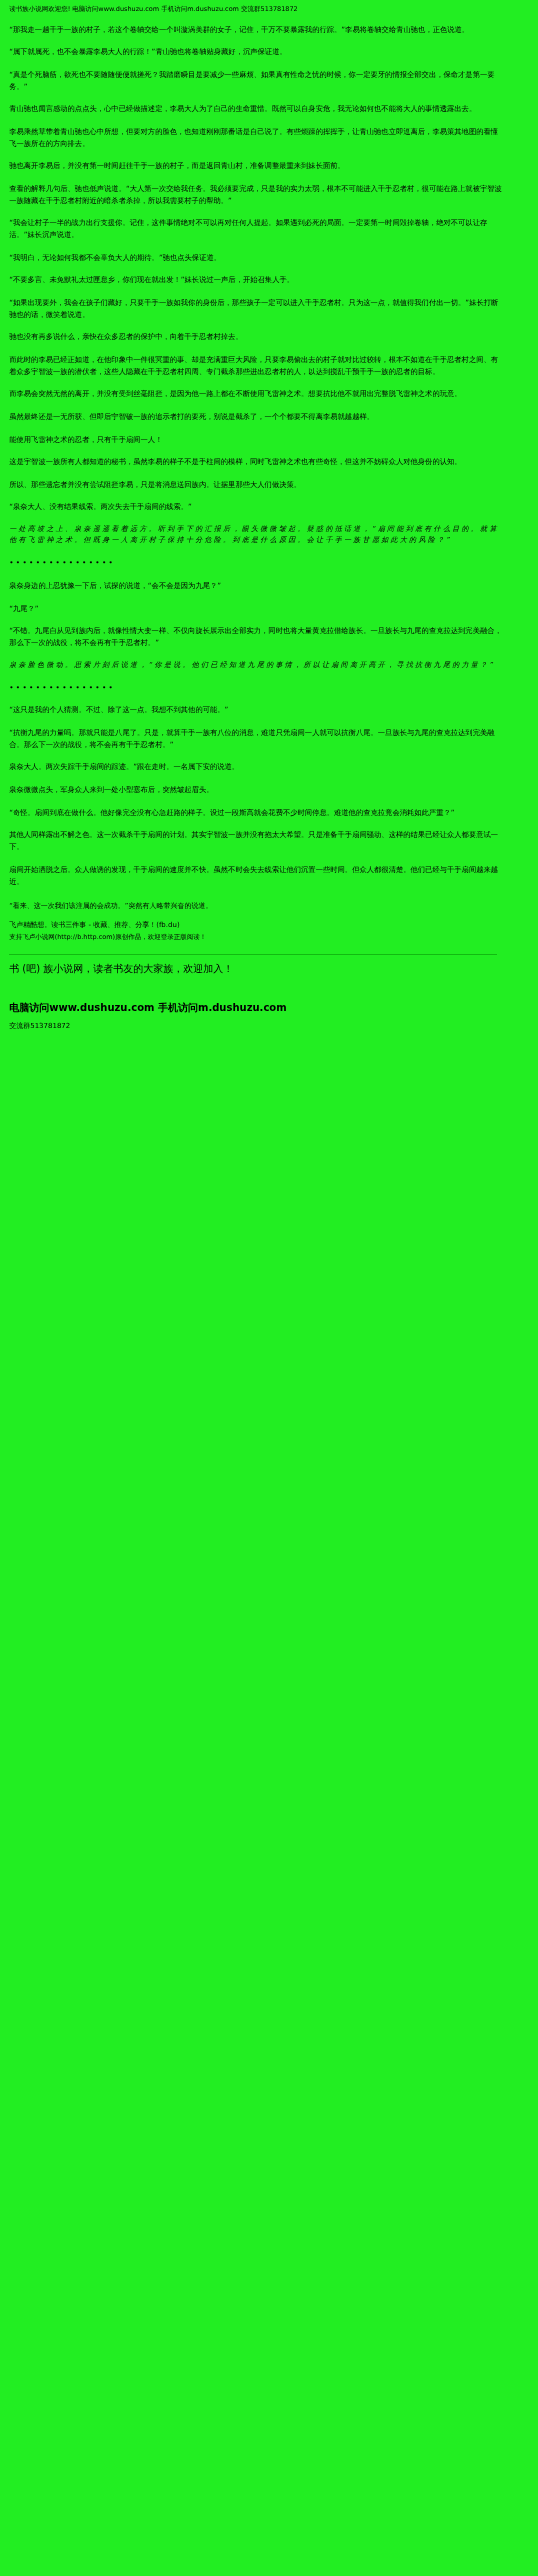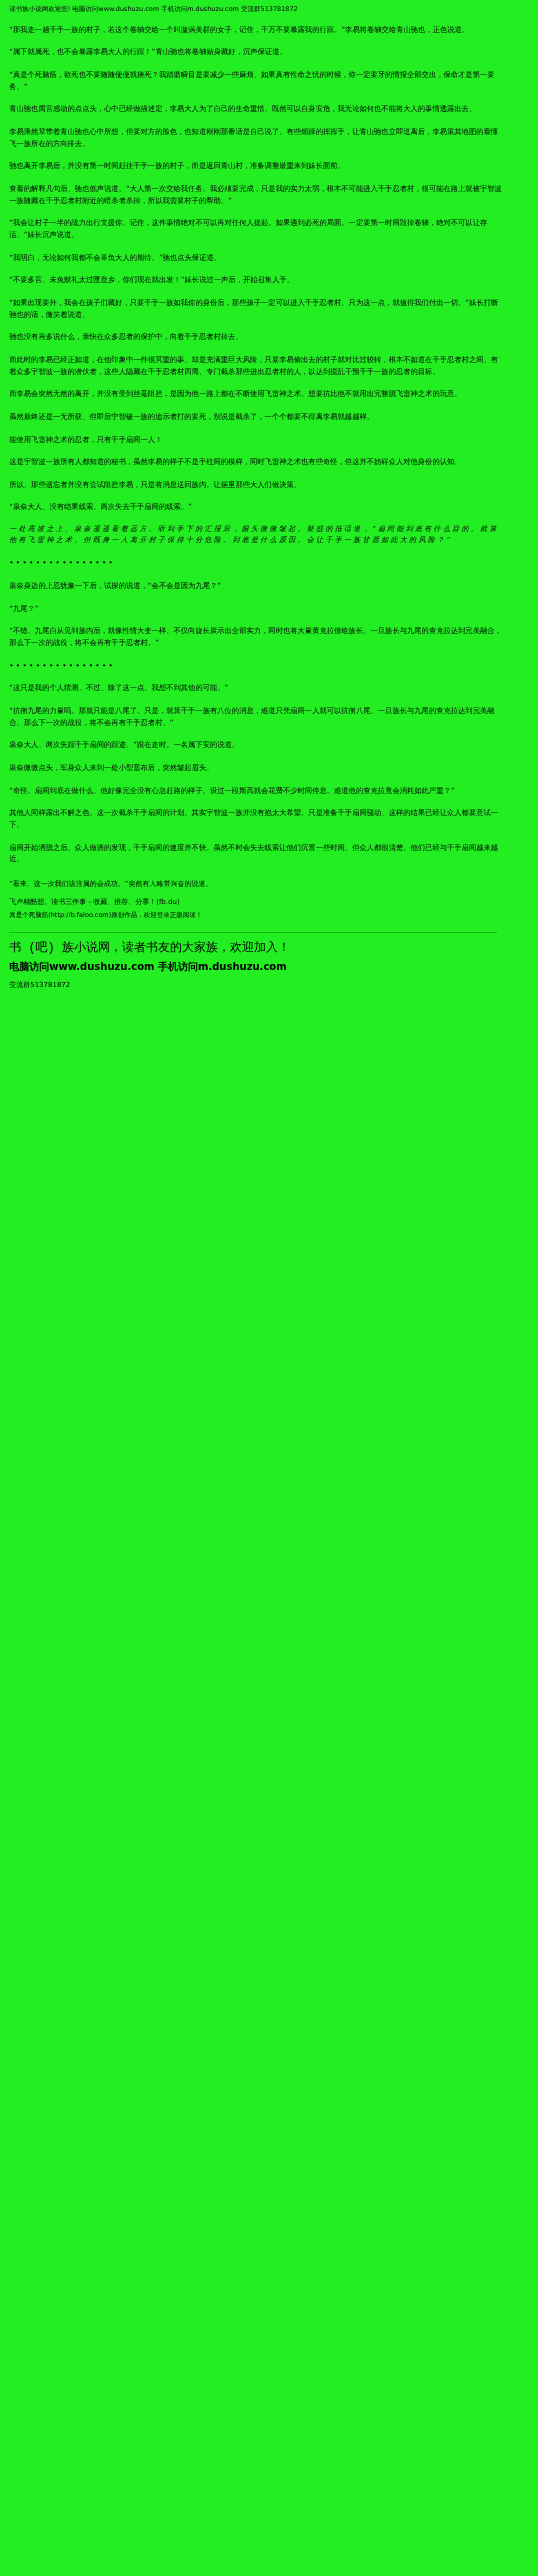--- a/index.html
+++ b/index.html
@@ -62,24 +62,23 @@
     margin: 0 0 10.8px 0;
     color: #000;
   }
   .footer .divider {
     border: none;
     border-top: 0.8px solid #11bb11;
     margin: 6.2px 0 6.2px 0;
     width: 99%;
   }
   .footer .invite {
-    font-size: 12px;
-    margin: 0 0 2px 0;
+    font-size: 10px;
+    margin: 0 0 24px 0;
     color: #000;
-    font-family: Liberation Mono, monospace;
   }
   .footer .visit {
     font-size: 10px;
     margin: 0 0 6.2px 0;
     color: #000;
     font-weight: bold;
   }
   .footer .group {
     font-size: 7px;
     margin: 0 0 1px 0;
@@ -111,34 +110,35 @@
     <p>虽然最终还是一无所获、但即后宁智破一族的追示者打的要死，别说是截杀了，一个个都要不得离李易就越越样。</p>
     <p>能使用飞雷神之术的忍者，只有千手扇间一人！</p>
     <p>这是宇智波一族所有人都知道的秘书，虽然李易的样子不是手柱间的模样，同时飞雷神之术也有些奇怪，但这并不妨碍众人对他身份的认知。</p>
     <p>所以、那些遗忘者并没有尝试阻拦李易，只是将消息送回族内。让据里那些大人们做决策。</p>
     <p>“泉奈大人、没有结果线索。两次失去千手扇间的线索。”</p>
     <p class="dots">一处高坡之上、泉奈遥遥看着远方。听到手下的汇报后，眼头微微皱起。疑惑的抵话道，“扇间能到底有什么目的。就算他有飞雷神之术。但既身一人离开村子保持十分危险。到底是什么原因。会让千手一族甘愿如此大的风险？”</p>
     <p>• • • • • • • • • • • • • • • •</p>
     <p>泉奈身边的上忍犹豫一下后，试探的说道，“会不会是因为九尾？”</p>
     <p>“九尾？”</p>
     <p>“不错。九尾自从见到族内后，就像性情大变一样、不仅向旋长展示出全部实力，同时也将大量黄克拉借给族长。一旦族长与九尾的查克拉达到完美融合，那么下一次的战役，将不会再有千手忍者村。”</p>
+    <p class="dots">泉奈脸色微动。思索片刻后说道，“你是说。他们已经知道九尾的事情，所以让扇间离开高开，寻找抗衡九尾的力量？”</p>
     <p>• • • • • • • • • • • • • • • •</p>
     <p>“这只是我的个人猜测。不过、除了这一点。我想不到其他的可能。”</p>
     <p>“抗衡九尾的力量吗。那就只能是八尾了。只是，就算千手一族有八位的消息，难道只凭扇间一人就可以抗衡八尾。一旦族长与九尾的查克拉达到完美融合。那么下一次的战役，将不会再有千手忍者村。”</p>
     <p>泉奈大人。两次失踪千手扇间的踪迹。”跟在走时。一名属下安的说道。</p>
     <p>泉奈微微点头，军身众人来到一处小型塞布后，突然皱起眉头。</p>
     <p>“奇怪。扇间到底在做什么。他好像完全没有心急赶路的样子。设过一段斯高就会花费不少时间停息。难道他的查克拉竟会消耗如此严重？”</p>
     <p>其他人同样露出不解之色。这一次截杀千手扇间的计划。其实宇智波一族并没有抱太大希望。只是准备千手扇间骚动、这样的结果已经让众人都要意试一下。</p>
     <p>扇间开始洒脱之后。众人做诱的发现，千手扇间的速度并不快。虽然不时会失去线索让他们沉置一些时间。但众人都很清楚。他们已经与千手扇间越来越近。</p>
   </div>
 
   <div class="footer">
     <p class="promo">“看来、这一次我们该注属的会成功。”突然有人略带兴奋的说道。</p>
     <p class="support">飞卢精酷想。读书三件事 - 收藏、推荐、分享！(fb.du)</p>
-    <p class="qq">真是个死脑筋(http://b.faloo.com)原创作品，欢迎登录正版阅读！</p>
+    <p class="qq">支持飞卢小说网(http://b.http.com)原创作品，欢迎登录正版阅读！</p>
     <hr class="divider">
     <p class="invite">书 (吧) 族小说网，读者书友的大家族，欢迎加入！</p>
     <p class="visit">电脑访问www.dushuzu.com 手机访问m.dushuzu.com</p>
     <p class="group">交流群513781872</p>
   </div>
 
 </div>
 
 
 </body></html>

